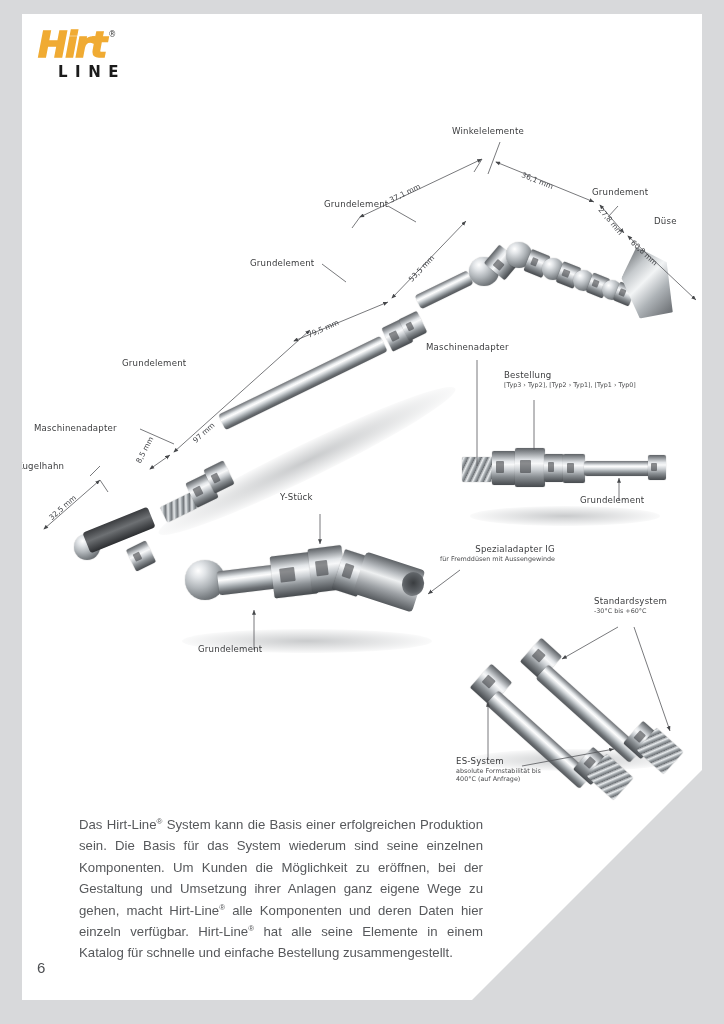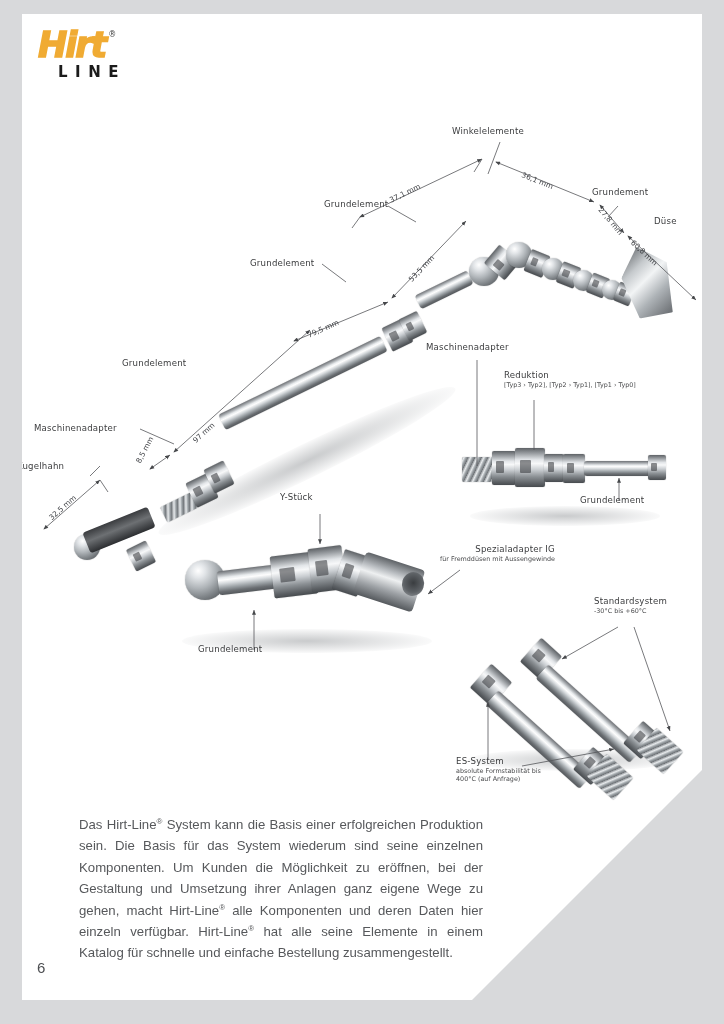--- a/index.html
+++ b/index.html
@@ -357,21 +357,21 @@
   <div class="tl" style="left:302px; top:185px;">Grundelement</div>
   <div class="tl" style="left:228px; top:244px;">Grundelement</div>
   <div class="tl" style="left:100px; top:344px;">Grundelement</div>
   <div class="tl" style="left:570px; top:173px;">Grundement</div>
   <div class="tl" style="left:632px; top:202px;">Düse</div>
   <div class="tl" style="left:12px; top:409px;">Maschinenadapter</div>
   <div class="tl" style="left:-5px; top:447px;">Kugelhahn</div>
   <div class="tl" style="left:404px; top:328px;">Maschinenadapter</div>
 
   <div class="tl" style="left:482px; top:356px;">
-    <span>Reduktion</span>
+    <span>Bestellung</span>
     <span class="sub">[Typ3 › Typ2], [Typ2 › Typ1], [Typ1 › Typ0]</span>
   </div>
 
   <div class="tl" style="left:558px; top:481px;">Grundelement</div>
   <div class="tl" style="left:258px; top:478px;">Y-Stück</div>
   <div class="tl" style="left:176px; top:630px;">Grundelement</div>
 
   <div class="tl" style="left:418px; top:530px;text-align:right;">
     <span>Spezialadapter IG</span>
     <span class="sub">für Fremddüsen mit Aussengewinde</span>

